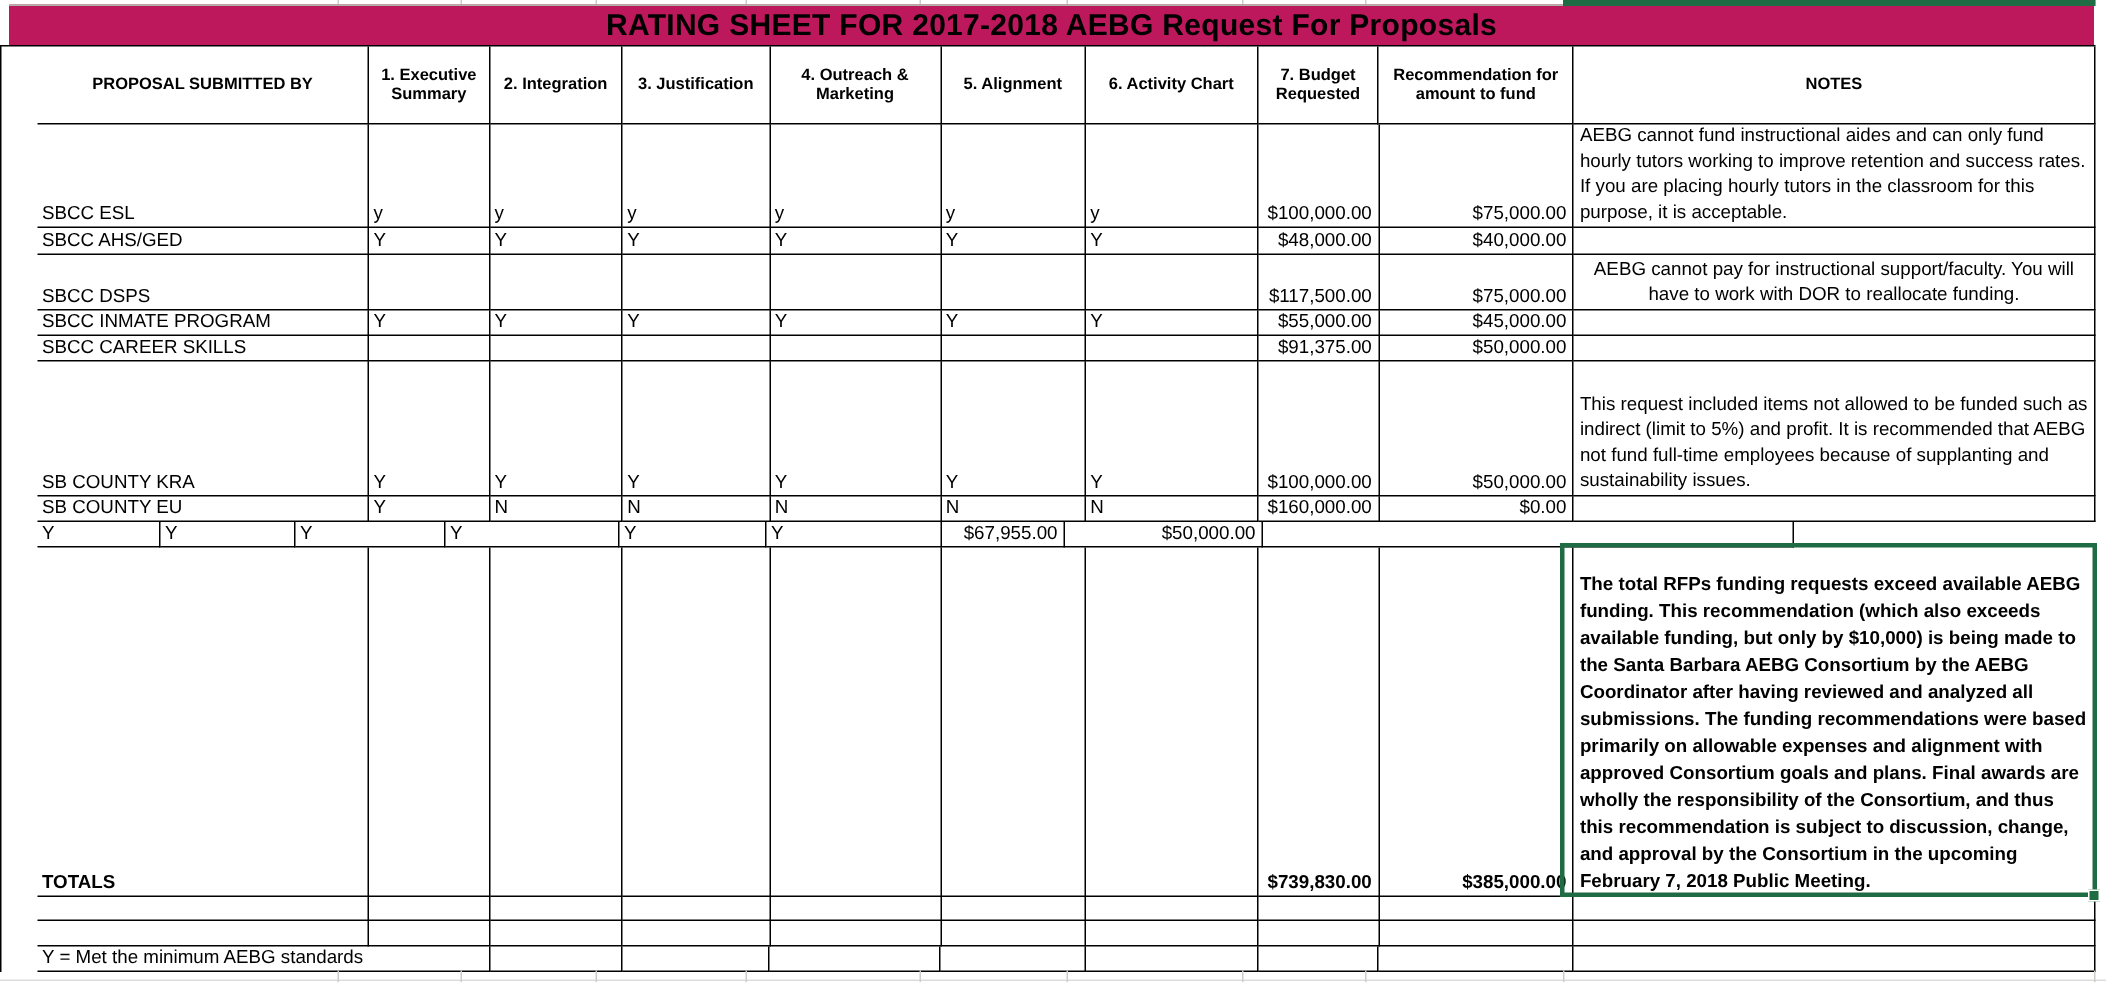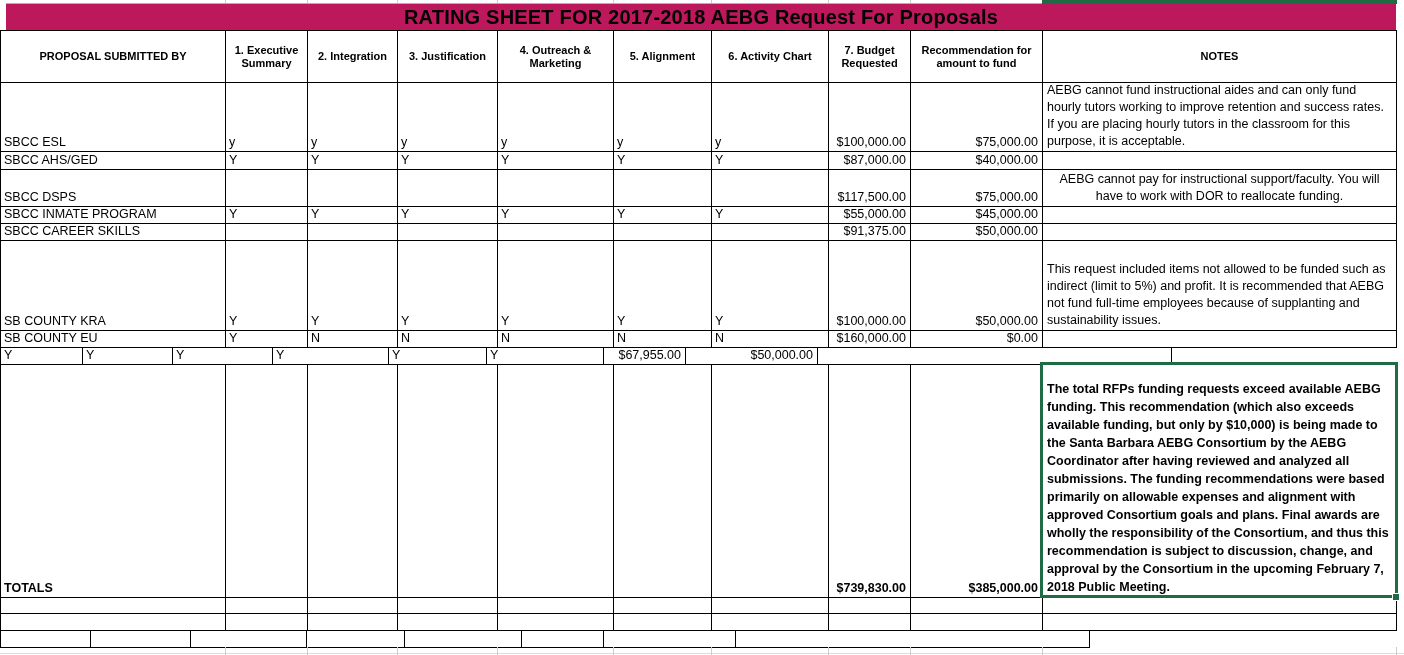--- a/index.html
+++ b/index.html
@@ -13,20 +13,21 @@
     position:absolute;left:6px;top:3px;width:1390px;height:27px;
     background:#be185d;border-top:1px solid #aab4a4;
     display:flex;align-items:center;justify-content:center;
     font-weight:bold;font-size:20px;letter-spacing:0.2px;
     box-sizing:border-box;
   }
   .tbl{
     position:absolute;left:0;top:30px;width:1397px;
     border-left:1px solid #000;border-top:1px solid #000;
     box-sizing:border-box;
+    padding-left:24px;
   }
   .row{display:flex;}
   .cell{
     box-sizing:border-box;
     border-right:1px solid #000;border-bottom:1px solid #000;
     display:flex;align-items:flex-end;
     font-size:12.5px;line-height:15px;
     padding:0 3px 1px 3px;
     overflow:hidden;white-space:nowrap;
   }
@@ -100,21 +101,21 @@
         </div>
       </div>
       <div class="row" style="height: 18px;">
         <div class="cell" style="width: 225px; height: 18px;">SBCC AHS/GED</div>
         <div class="cell" style="width: 82px; height: 18px;">Y</div>
         <div class="cell" style="width: 90px; height: 18px;">Y</div>
         <div class="cell" style="width: 100px; height: 18px;">Y</div>
         <div class="cell" style="width: 116px; height: 18px;">Y</div>
         <div class="cell" style="width: 98px; height: 18px;">Y</div>
         <div class="cell" style="width: 117px; height: 18px;">Y</div>
-        <div class="cell money" style="width: 82px; height: 18px;">$87,000.00</div>
+        <div class="cell money" style="width: 82px; height: 18px;">$48,000.00</div>
         <div class="cell money" style="width: 132px; height: 18px;">$40,000.00</div>
         <div class="cell notes" style="width: 354px; height: 18px;">
           <div class="inner"></div>
         </div>
       </div>
       <div class="row" style="height: 37px;">
         <div class="cell" style="width: 225px; height: 37px;">SBCC DSPS</div>
         <div class="cell" style="width: 82px; height: 37px;"></div>
         <div class="cell" style="width: 90px; height: 37px;"></div>
         <div class="cell" style="width: 100px; height: 37px;"></div>
@@ -228,20 +229,21 @@
         <div class="cell" style="width: 90px; height: 17px;"></div>
         <div class="cell" style="width: 100px; height: 17px;"></div>
         <div class="cell" style="width: 116px; height: 17px;"></div>
         <div class="cell" style="width: 98px; height: 17px;"></div>
         <div class="cell" style="width: 117px; height: 17px;"></div>
         <div class="cell" style="width: 82px; height: 17px;"></div>
         <div class="cell" style="width: 132px; height: 17px;"></div>
         <div class="cell" style="width: 354px; height: 17px;"></div>
       </div>
       <div class="row" style="height: 17px;">
+        <div class="cell" style="width: 307px; height: 17px;">Y = Met the minimum AEBG standards</div>
         <div class="cell" style="width: 90px; height: 17px;"></div>
         <div class="cell" style="width: 100px; height: 17px;"></div>
         <div class="cell" style="width: 116px; height: 17px;"></div>
         <div class="cell" style="width: 98px; height: 17px;"></div>
         <div class="cell" style="width: 117px; height: 17px;"></div>
         <div class="cell" style="width: 82px; height: 17px;"></div>
         <div class="cell" style="width: 132px; height: 17px;"></div>
         <div class="cell" style="width: 354px; height: 17px;"></div>
       </div>
     </div>

